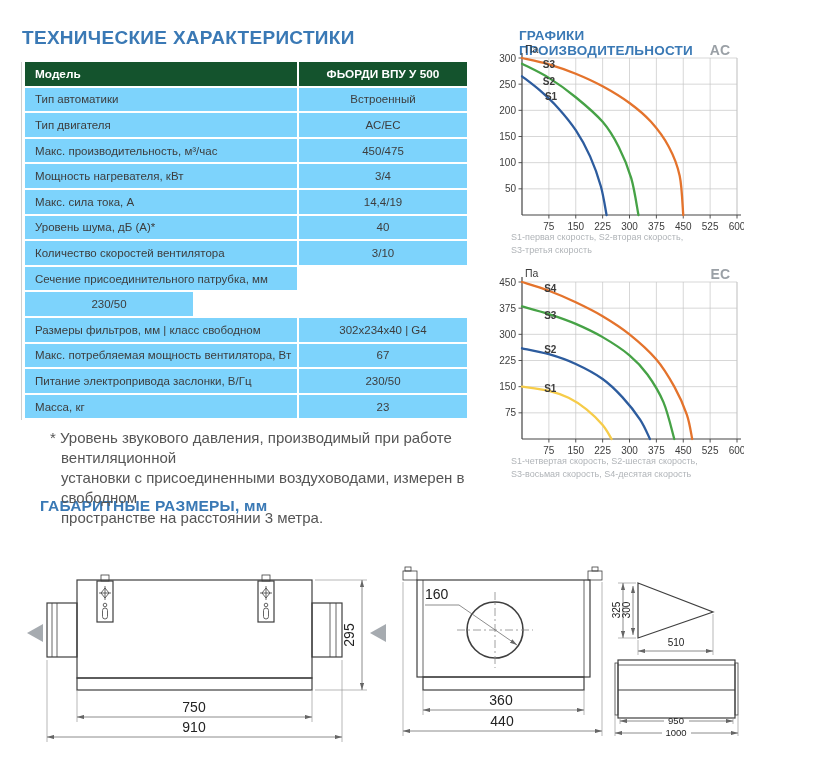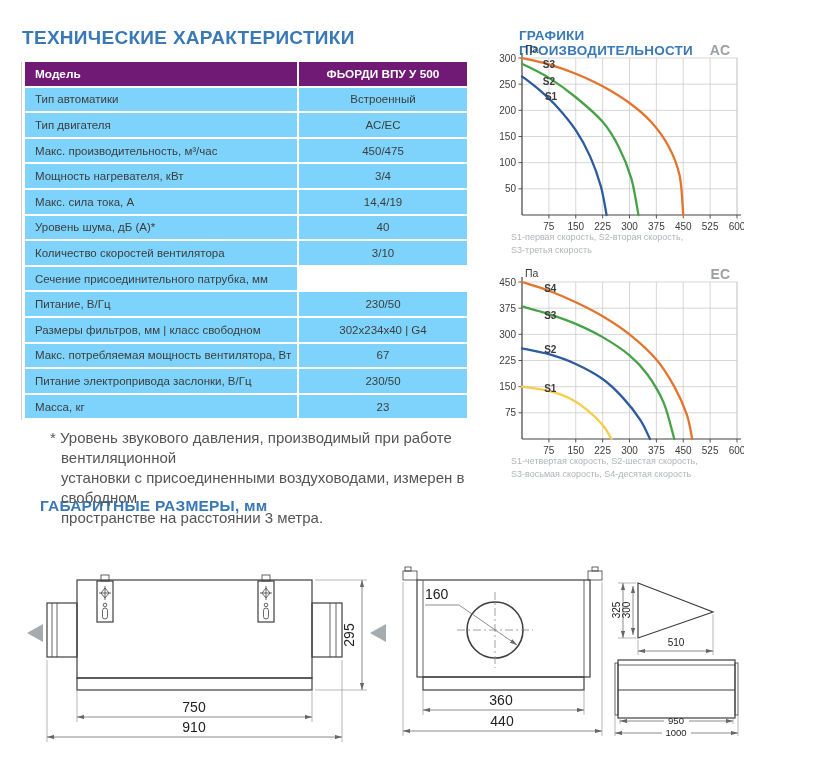--- a/index.html
+++ b/index.html
@@ -10,21 +10,21 @@
   .h-main{left:22px;top:27px;font-size:19px;font-weight:bold;color:#3a79b5;letter-spacing:.3px;}
   .h-charts{left:519px;top:28px;font-size:13.5px;font-weight:bold;color:#3a79b5;letter-spacing:.2px;}
   .h-dims{left:40px;top:497px;font-size:15.5px;font-weight:bold;color:#3a79b5;letter-spacing:.2px;}
   
   .table-rule{left:21px;top:62px;width:1px;height:358px;background:#cfcfcf;}
   .spec-table{left:25px;top:62px;width:442px;display:flex;flex-direction:column;gap:2px;}
   .spec-row{display:flex;gap:2px;height:23.6px;}
   .cell{display:flex;align-items:center;font-size:11.5px;color:#3d3d3d;background:#7dd3fc;}
   .c1{width:262px;padding-left:10px;}
   .c2{width:168px;justify-content:center;text-align:center;}
-  .spec-head .cell{background:#701a75;color:#ffffff;font-weight:bold;font-size:11.8px;}
+  .spec-head .cell{background:#14532d;color:#ffffff;font-weight:bold;font-size:11.8px;}
   .footnote{left:22px;top:428px;width:440px;font-size:15px;line-height:1.34;color:#555;
             white-space:pre-line;padding-left:11px;text-indent:-11px;margin-left:28px;}
   
   .chart{width:290px;height:196px;}
   .tick{font:10px "Liberation Sans",sans-serif;fill:#3c3c3c;}
   .slabel{font:bold 10px "Liberation Sans",sans-serif;fill:#3a3a3a;}
   .axis{font:10.5px "Liberation Sans",sans-serif;fill:#3c3c3c;}
   .corner{font:bold 14px "Liberation Sans",sans-serif;fill:#9aa0a6;}
   .caption{width:250px;font-size:9px;line-height:1.4;color:#b0b4b8;white-space:pre-line;}
   
@@ -87,21 +87,20 @@
           <div class="cell c2">40</div>
         </div>
         <div class="spec-row">
           <div class="cell c1">Количество скоростей вентилятора</div>
           <div class="cell c2">3/10</div>
         </div>
         <div class="spec-row">
           <div class="cell c1">Сечение присоединительного патрубка, мм</div>
         </div>
         <div class="spec-row">
-          <div class="cell c1">Питание, В/Гц</div>
           <div class="cell c2">230/50</div>
         </div>
         <div class="spec-row">
           <div class="cell c1">Размеры фильтров, мм | класс свободном</div>
           <div class="cell c2">302x234x40 | G4</div>
         </div>
         <div class="spec-row">
           <div class="cell c1">Макс. потребляемая мощность вентилятора, Вт</div>
           <div class="cell c2">67</div>
         </div>

